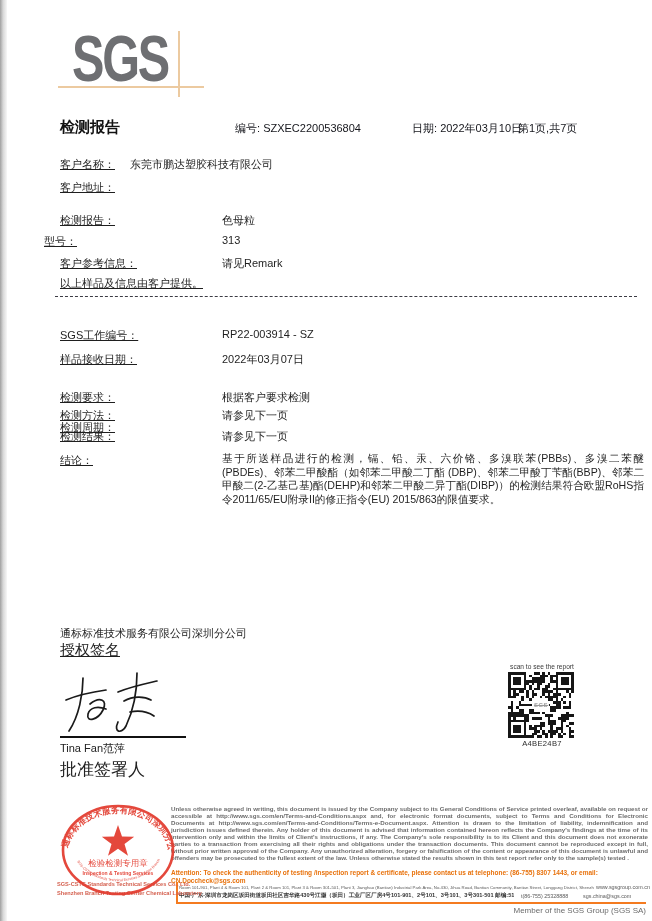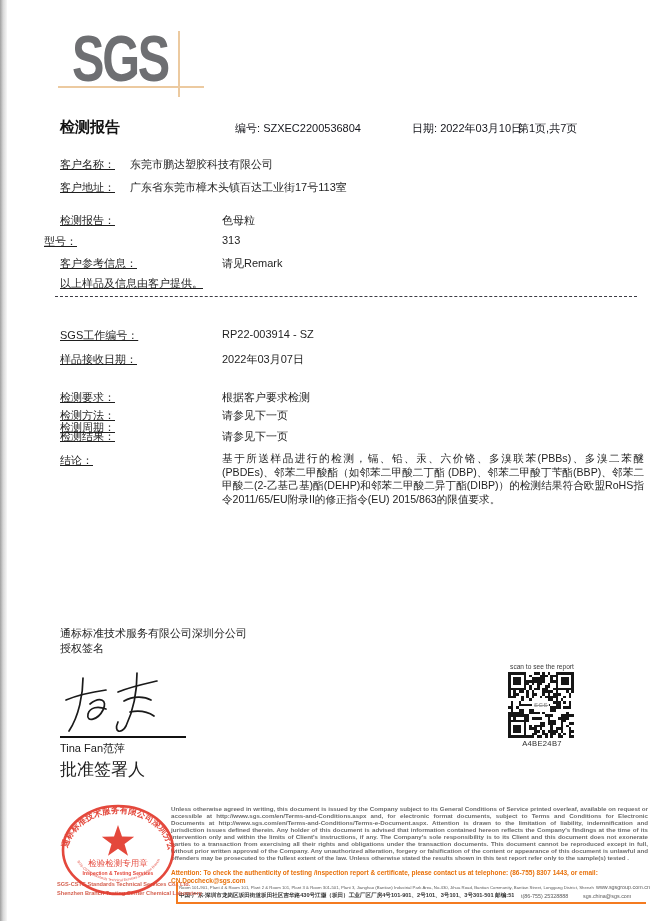--- a/index.html
+++ b/index.html
@@ -12,21 +12,21 @@
   .val{font-size:11px;color:#1f1f1f;white-space:nowrap;}
   .edge{left:0;top:0;width:7px;height:921px;background:linear-gradient(to right,#a0a0a0 0,#d8d8d8 45%,#f7f7f7 100%);}
   .logo{left:72px;top:31px;font-size:64px;font-weight:bold;color:#6e6f72;letter-spacing:-3px;line-height:56px;transform:scaleX(.76);transform-origin:left top;}
   .crop-h{left:58px;top:86px;width:146px;height:2px;background:#eccaa0;}
   .crop-v{left:178px;top:31px;width:2px;height:66px;background:#eccaa0;}
   .title{left:60px;top:118px;font-size:15px;font-weight:bold;color:#111;}
   .meta{top:121px;font-size:11px;color:#15161c;white-space:nowrap;}
   .dashline{left:55px;top:296px;width:582px;height:0;border-top:1.4px dashed #3c3c44;}
   .conclusion{left:222px;top:452px;width:422px;font-size:10.6px;line-height:13.6px;color:#1f1f1f;text-align:justify;}
   .sig-company{left:60px;top:626px;font-size:11px;color:#1f1f1f;}
-  .sig-auth{left:60px;top:641px;font-size:11px;color:#1f1f1f;}
+  .sig-auth{left:60px;top:641px;font-size:15px;color:#1f1f1f;text-decoration:underline;}
   .sig-line{left:60px;top:736px;width:126px;height:1.5px;background:#111;}
   .sig-name{left:60px;top:741px;font-size:11px;}
   .sig-title{left:60px;top:758px;font-size:17px;}
   .qr-caption{left:502px;top:663px;width:80px;text-align:center;font-size:6.6px;color:#3a3a3a;}
   .qr-box{left:508px;top:672px;width:66px;height:66px;background:#fff;}
   #qr-grid{position:absolute;inset:0;display:grid;grid-template-rows:repeat(25,1fr);grid-template-columns:repeat(25,1fr);}
   .qr-center{position:absolute;left:50%;top:50%;transform:translate(-50%,-50%);background:#fff;font-size:6px;font-weight:bold;color:#9a9a9a;padding:0 1px;letter-spacing:.5px;text-decoration:line-through;}
   .qr-code{left:502px;top:739px;width:80px;text-align:center;font-size:7.6px;color:#2a2a2a;letter-spacing:.3px;}
   .disclaimer{left:171px;top:806px;width:477px;font-size:6.2px;line-height:6.95px;color:#6c6c6c;text-align:justify;font-weight:bold;}
   .attention{left:171px;top:869px;width:477px;font-size:6.5px;line-height:7.5px;color:#e8720c;font-weight:bold;}
@@ -60,21 +60,20 @@
   <div class="abs meta" style="left:412px;">
     <span>日期:</span>
     <span>2022年03月10日</span>
   </div>
   <div class="abs meta" style="left:518px;">第1页,共7页</div>
 
   <div class="abs lbl" style="left:60px;top:157px;">客户名称：</div>
   <div class="abs val" style="left:130px;top:157px;">东莞市鹏达塑胶科技有限公司</div>
 
   <div class="abs lbl" style="left:60px;top:180px;">客户地址：</div>
-  <div class="abs val" style="left:130px;top:180px;">广东省东莞市樟木头镇百达工业街17号113室</div>
 
   <div class="abs lbl" style="left:60px;top:213px;">检测报告：</div>
   <div class="abs val" style="left:222px;top:213px;">色母粒</div>
 
   <div class="abs lbl" style="left:44px;top:234px;">型号：</div>
   <div class="abs val" style="left:222px;top:234px;">313</div>
 
   <div class="abs lbl" style="left:60px;top:256px;">客户参考信息：</div>
   <div class="abs val" style="left:222px;top:256px;">请见Remark</div>
 
@@ -450,20 +449,21 @@
 
   <div class="abs disclaimer">Unless otherwise agreed in writing, this document is issued by the Company subject to its General Conditions of Service printed overleaf, available on request or accessible at http://www.sgs.com/en/Terms-and-Conditions.aspx and, for electronic format documents, subject to Terms and Conditions for Electronic Documents at http://www.sgs.com/en/Terms-and-Conditions/Terms-e-Document.aspx. Attention is drawn to the limitation of liability, indemnification and jurisdiction issues defined therein. Any holder of this document is advised that information contained hereon reflects the Company's findings at the time of its intervention only and within the limits of Client's instructions, if any. The Company's sole responsibility is to its Client and this document does not exonerate parties to a transaction from exercising all their rights and obligations under the transaction documents. This document cannot be reproduced except in full, without prior written approval of the Company. Any unauthorized alteration, forgery or falsification of the content or appearance of this document is unlawful and offenders may be prosecuted to the fullest extent of the law. Unless otherwise stated the results shown in this test report refer only to the sample(s) tested .</div>
   <div class="abs attention">Attention: To check the authenticity of testing /inspection report &amp; certificate, please contact us at telephone: (86-755) 8307 1443, or email: CN.Doccheck@sgs.com</div>
   <div class="abs addr-en">Room 101-901, Plant 4 &amp; Room 101, Plant 2 &amp; Room 101, Plant 3 &amp; Room 301-501, Plant 3, Jianghao (Bantian) Industrial Park Area, No.430, Jihua Road, Bantian Community, Bantian Street, Longgang District, Shenzhen, Guangdong, China 518129</div>
   <div class="abs website">www.sgsgroup.com.cn</div>
   <div class="abs addr-cn">中国·广东·深圳市龙岗区坂田街道坂田社区吉华路430号江灏（坂田）工业厂区厂房4号101-901、2号101、3号101、3号301-501 邮编:518129</div>
   <div class="abs phone">t(86-755) 25328888</div>
   <div class="abs email">sgs.china@sgs.com</div>
   <div class="abs foot-vline"></div>
   <div class="abs foot-hline"></div>
+  <div class="abs member">Member of the SGS Group (SGS SA)</div>
 
   <div class="abs lab-red" style="top:881px;">SGS-CSTC Standards Technical Services Co., Ltd.</div>
   <div class="abs lab-red" style="top:890px;">Shenzhen Branch Testing Center Chemical Laboratory</div>
 
   <svg class="abs stamp" width="124" height="100" viewBox="0 0 124 100">
     <defs>
       <path id="arcTop" d="M 11 54 A 51 41 0 1 1 113 54"></path>
       <path id="arcBot" d="M 20 60 A 46 36 0 0 0 104 60"></path>
     </defs>
     <ellipse cx="62" cy="50" rx="55" ry="44" fill="none" stroke="#E23B2E" stroke-width="2.6"></ellipse>

